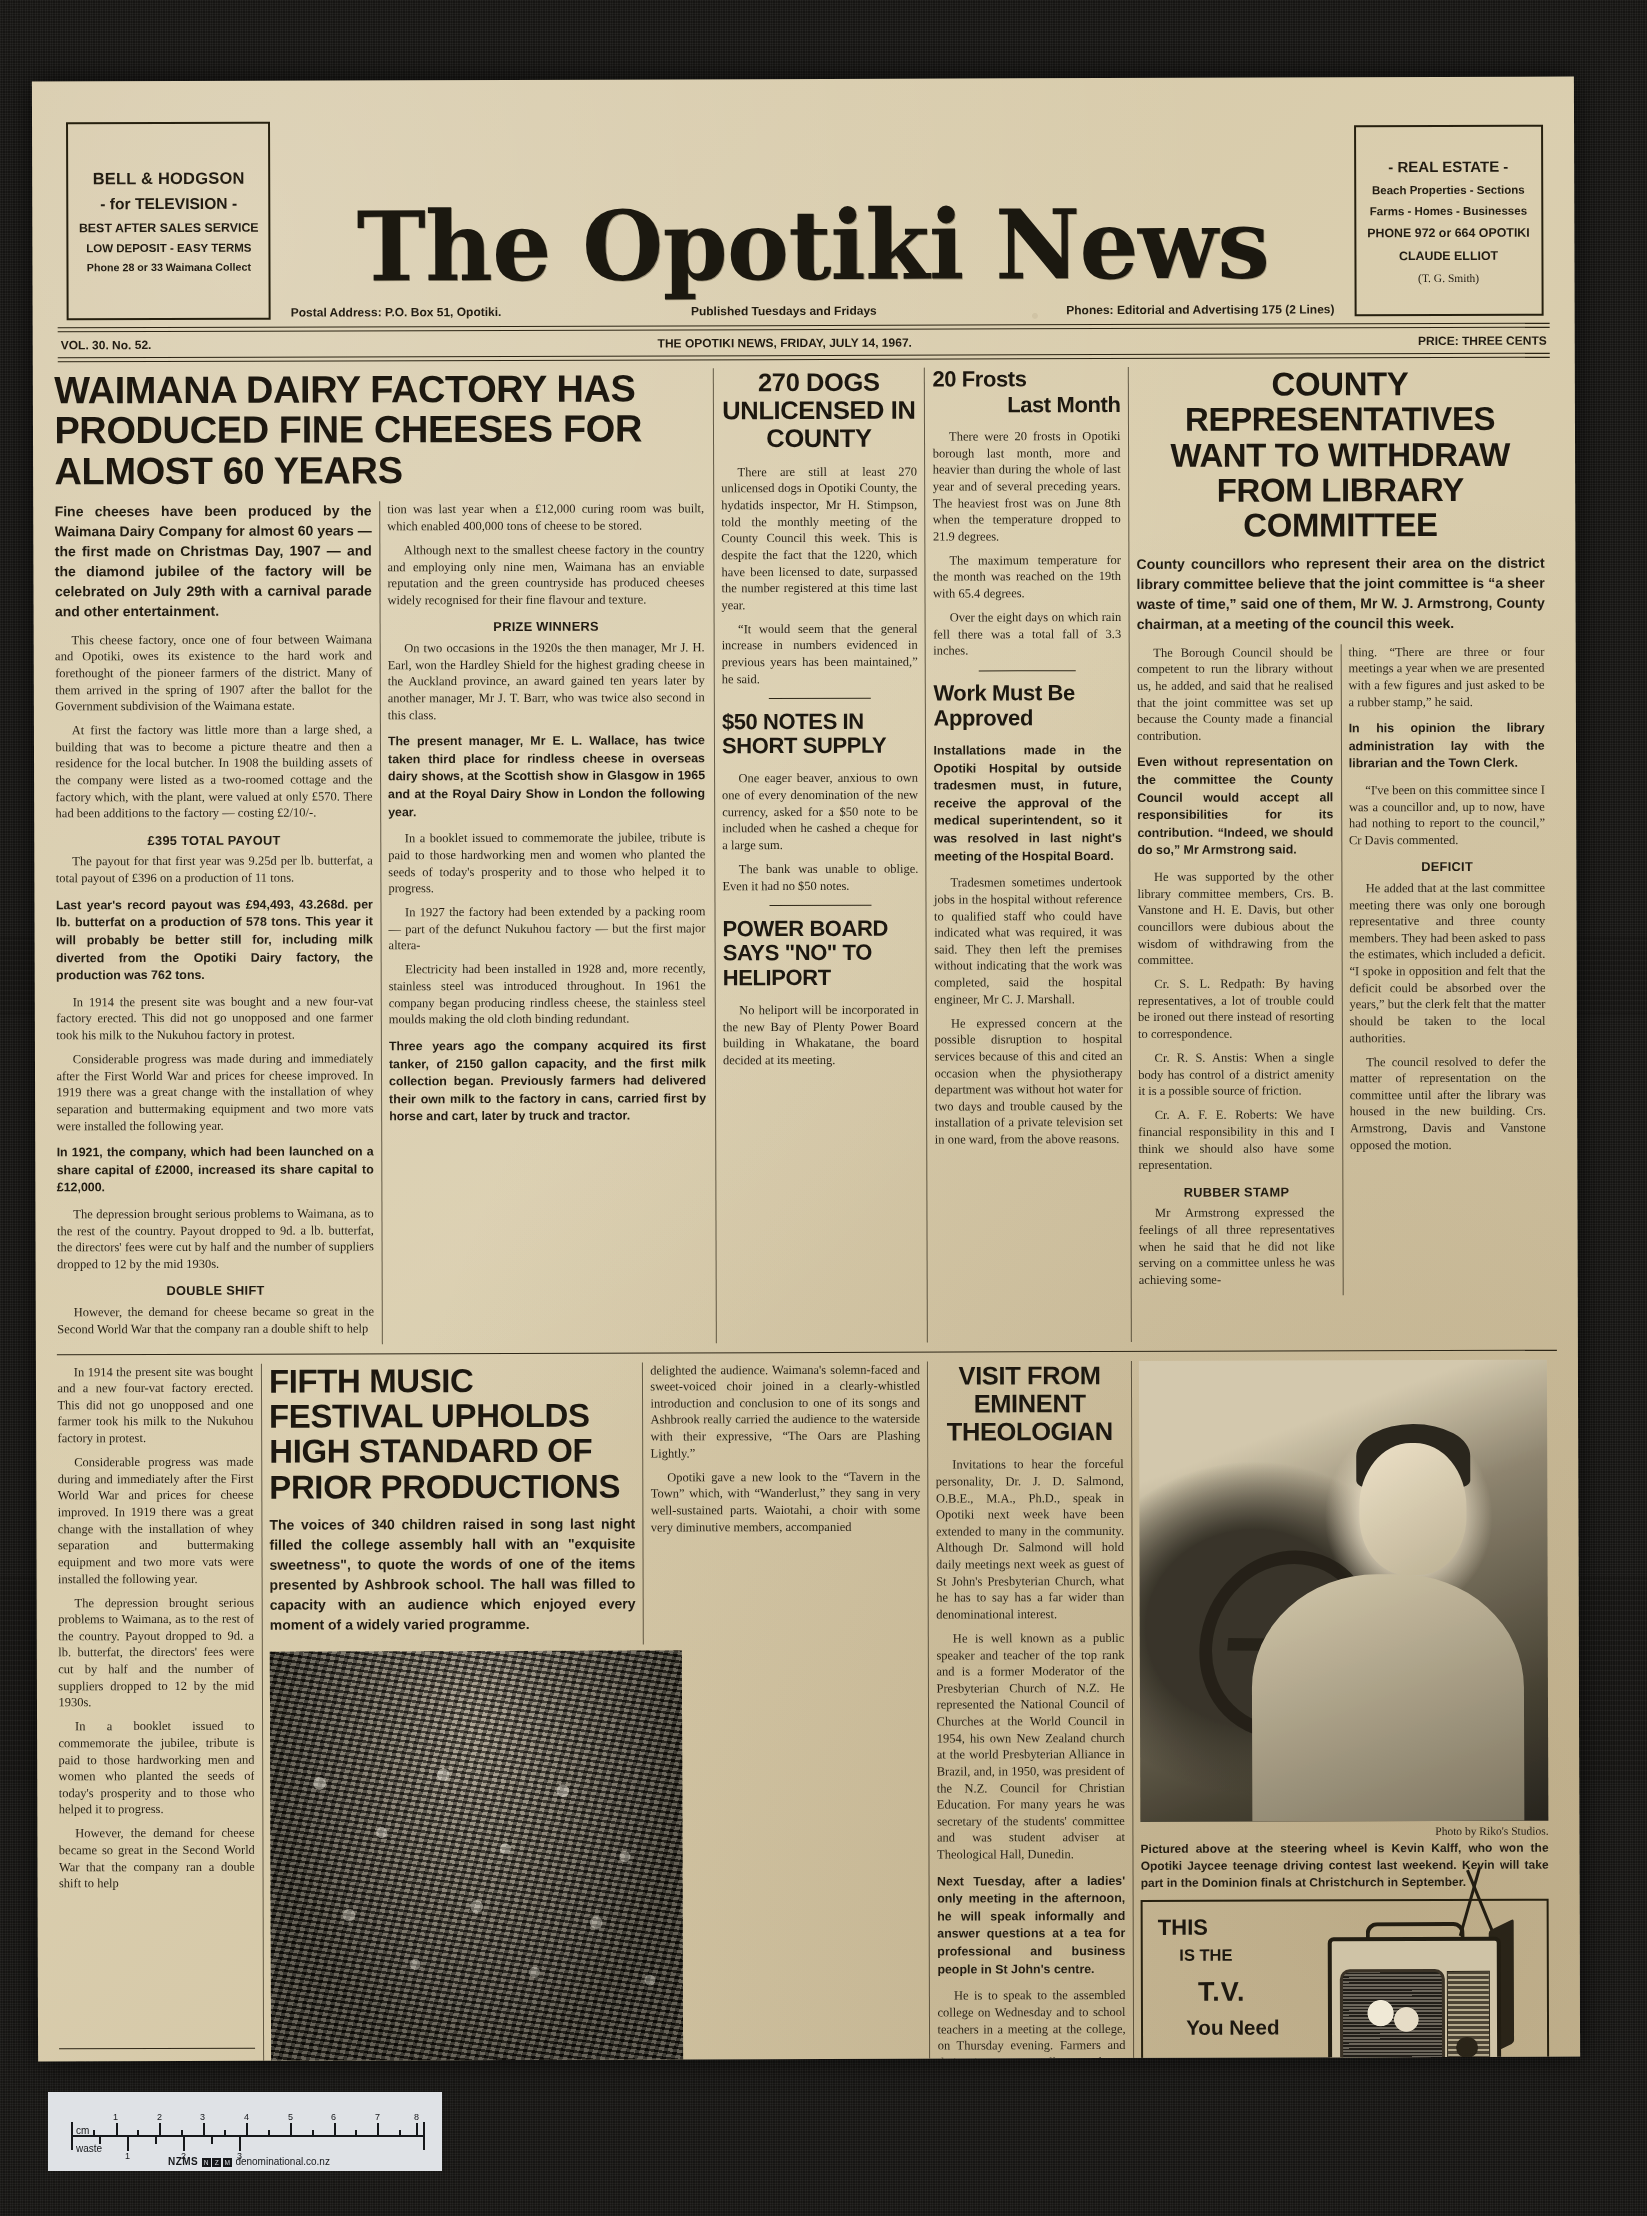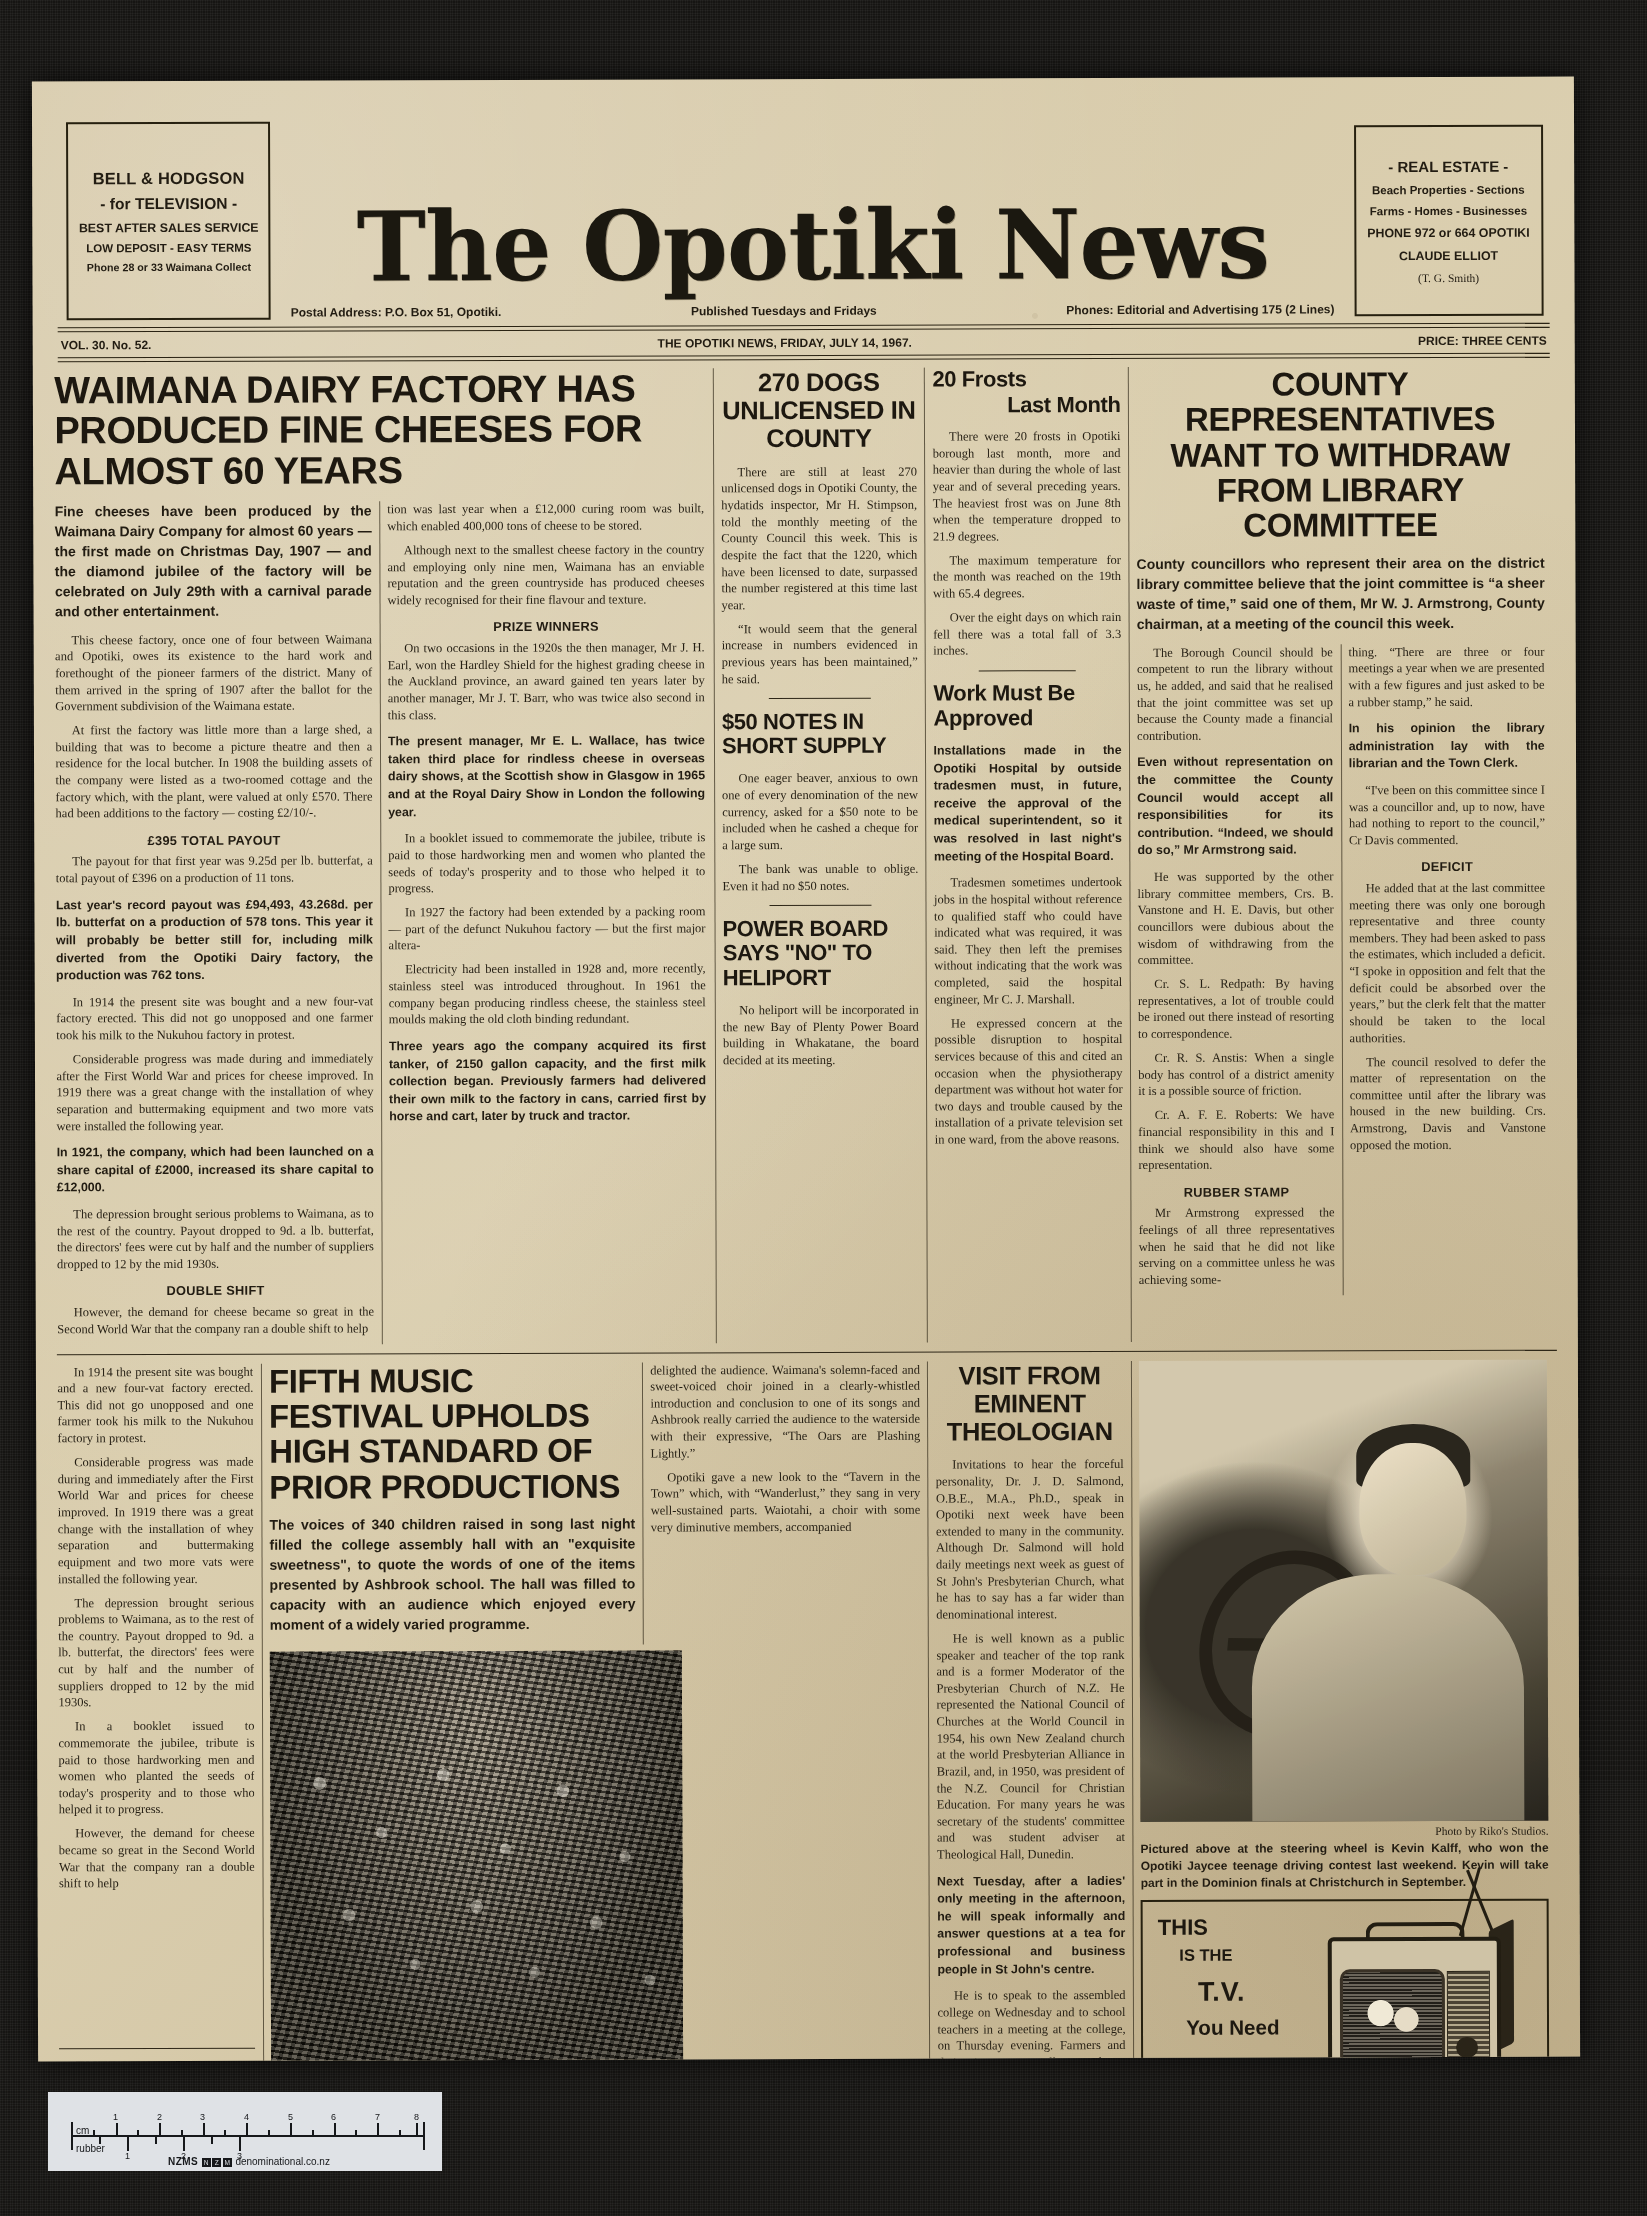--- a/index.html
+++ b/index.html
@@ -456,21 +456,21 @@
       </div>
     </div>
 
   </div>
  </div>
 </div>
 
 <div class="ruler">
   <div class="bar"></div>
   <div class="unit" style="left:28px;top:33px;">cm</div>
-  <div class="unit" style="left:28px;top:51px;">rubber</div>
+  <div class="unit" style="left:28px;top:51px;">waste</div>
 
   <div class="tk" style="left:23px;top:30px;height:28px;"></div>
   <div class="tk" style="left:375px;top:30px;height:28px;"></div>
 
   <div class="tk" style="left:45px;top:38px;height:5.8px;"></div>
   <div class="tk" style="left:68px;top:31px;height:12.4px;"></div>
   <div class="lbl" style="left:65px;top:20px;">1</div>
   <div class="tk" style="left:89px;top:38px;height:5.8px;"></div>
   <div class="tk" style="left:111px;top:31px;height:12.4px;"></div>
   <div class="lbl" style="left:109px;top:20px;">2</div>

